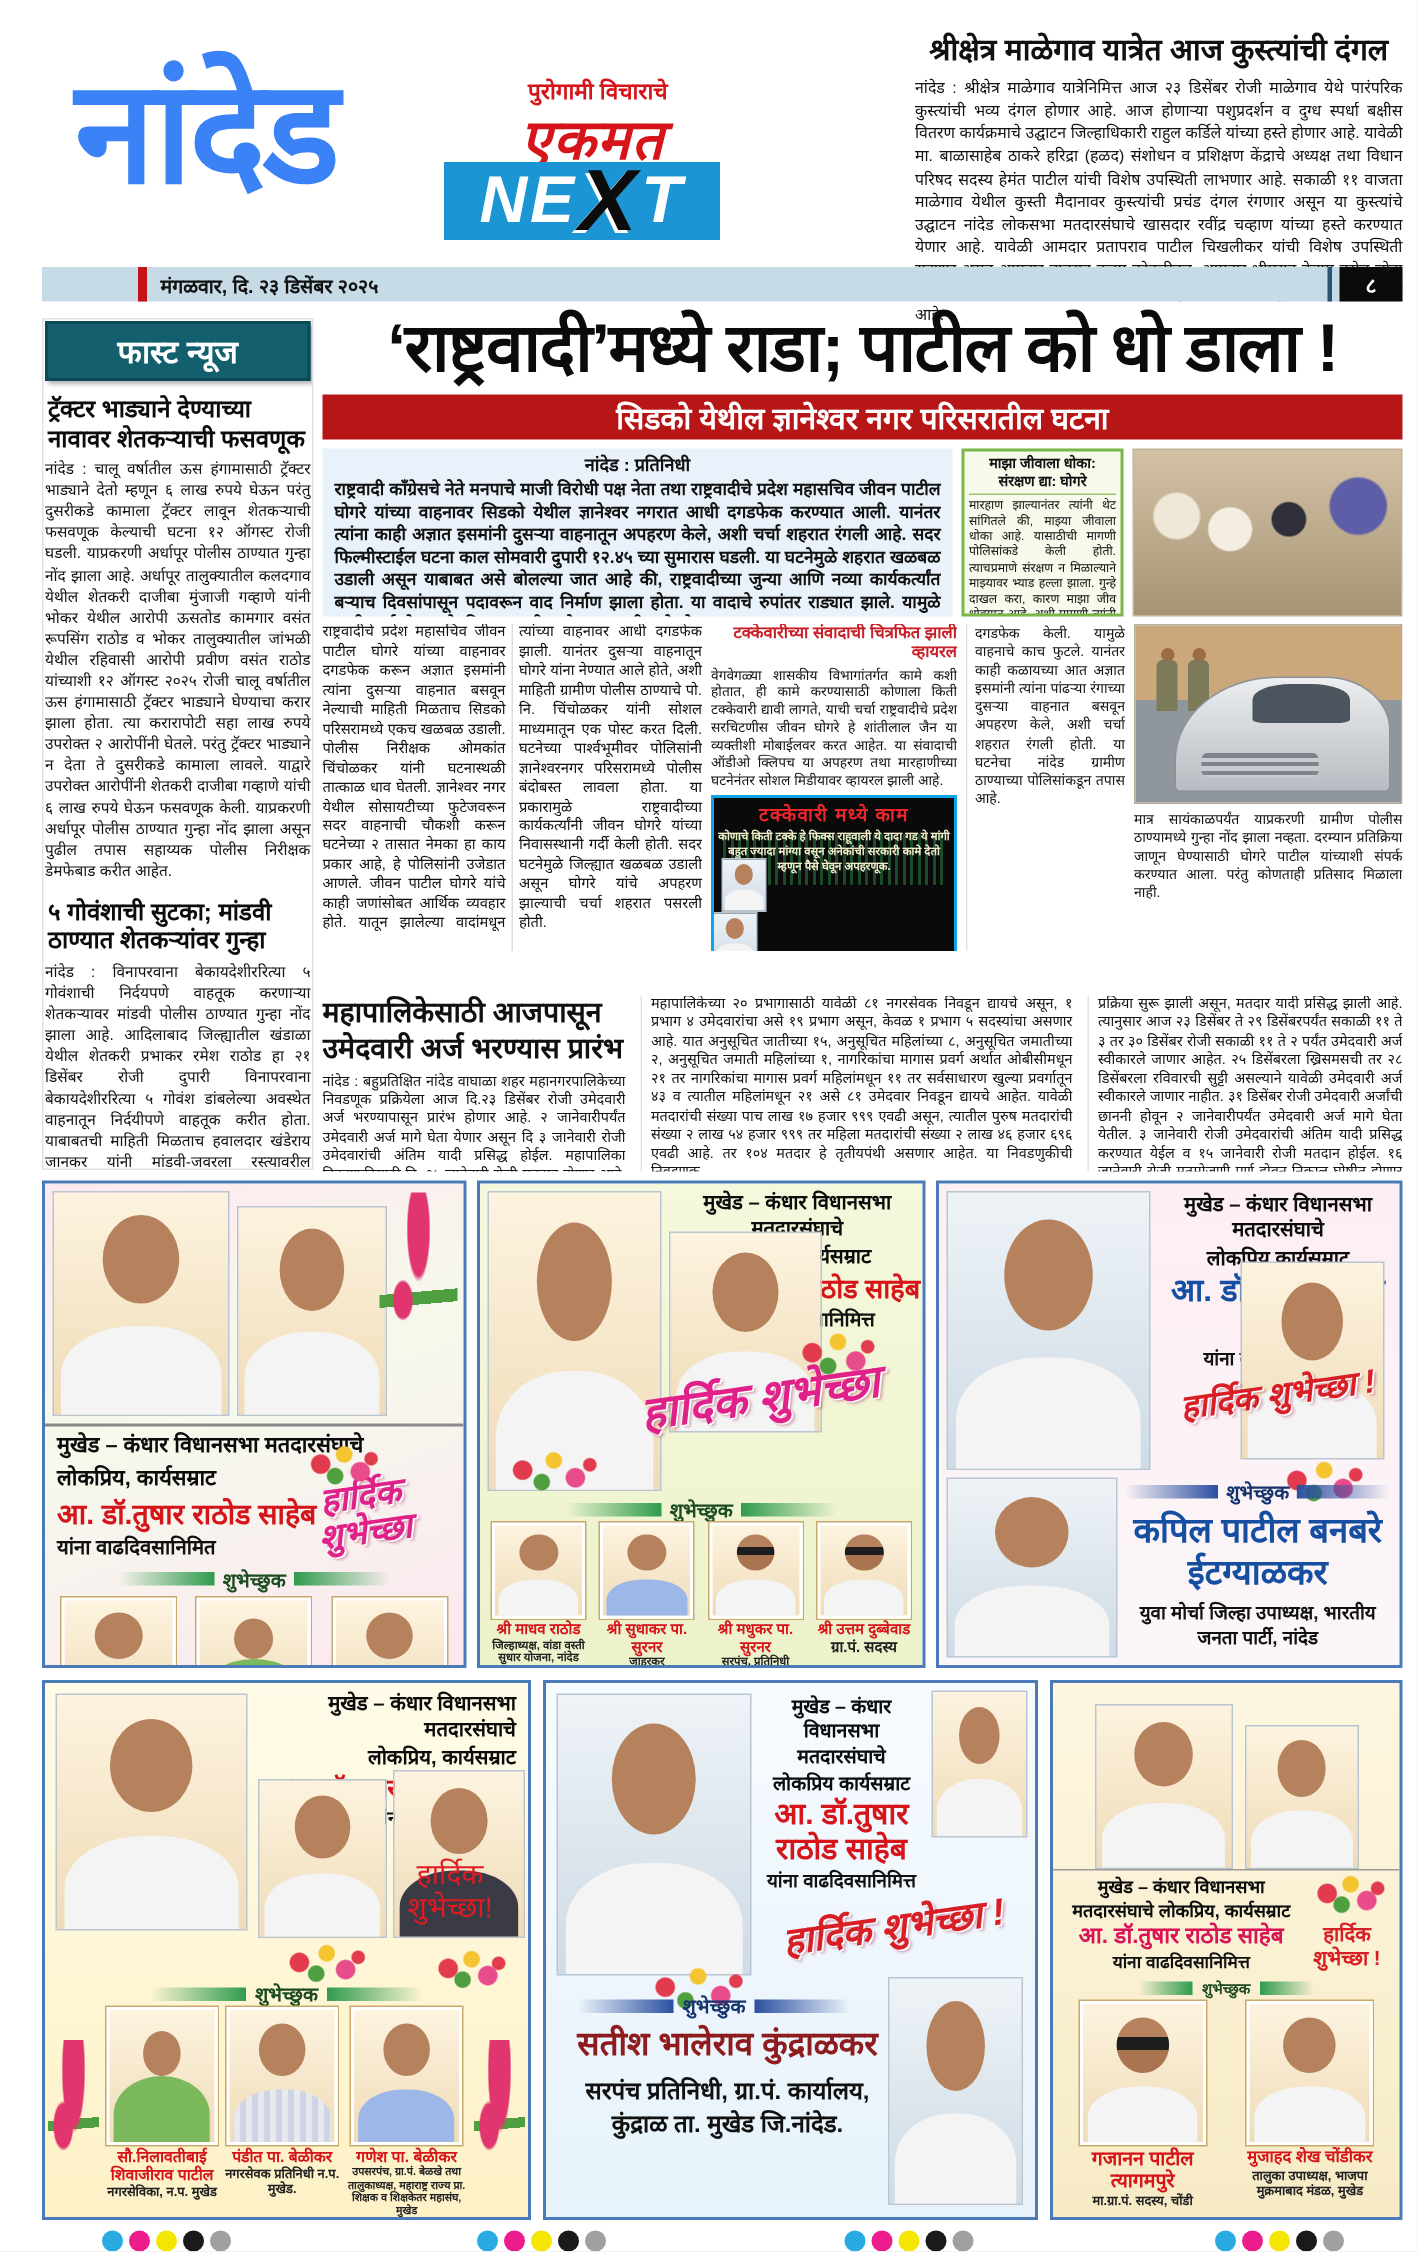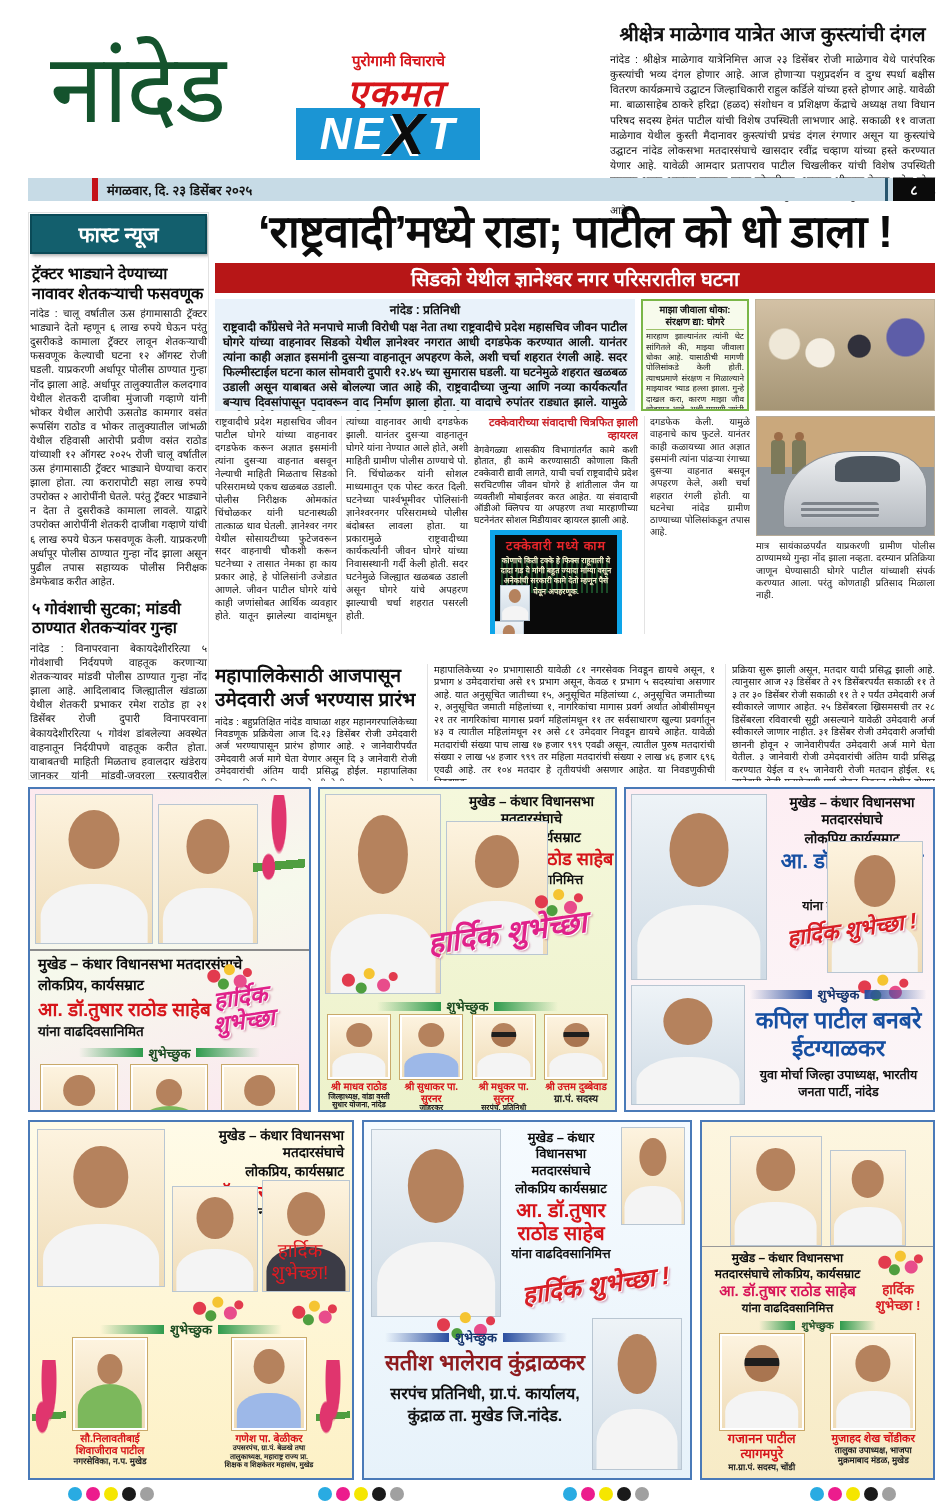--- a/index.html
+++ b/index.html
@@ -1,19 +1,19 @@
 <!DOCTYPE html>
 <html><head>
 <meta charset="utf-8">
 <style>
   html,body{margin:0;padding:0;background:#e9e9e9}
   .page{position:relative;width:945px;height:1501px;background:#fff;margin:0 auto;
         font-family:"Liberation Sans","DejaVu Sans",sans-serif;color:#111;overflow:hidden}
   
-  .city{position:absolute;left:50px;top:36px;font-size:96px;font-weight:400;line-height:1.1;letter-spacing:-2px;color:#14532d}
+  .city{position:absolute;left:50px;top:36px;font-size:96px;font-weight:700;line-height:1.1;letter-spacing:-2px;color:#3b82f6}
   .tag{position:absolute;left:352px;top:50px;color:#d6151a;font-size:15px;font-weight:800;white-space:nowrap}
   .brand{position:absolute;left:347px;top:66px;color:#d6151a;font-size:37px;font-weight:900;letter-spacing:1px;font-style:italic;white-space:nowrap}
   .nextbox{position:absolute;left:296px;top:108px;width:184px;height:52px;background:#1b95d4;display:flex;align-items:center;justify-content:center;
            font-style:italic;font-weight:900;font-size:44px;color:#fff;letter-spacing:2px}
   .nextbox .xb{color:#0c0c0c;font-size:58px;line-height:0;text-shadow:-2px 2px 0 #fff;margin:0 1px}
   
   .topstory{position:absolute;left:610px;top:22px;width:325px}
   .ts-hl{font-size:20px;font-weight:900;text-align:center;line-height:1.2}
   .ts-body{margin-top:6px;font-size:10.6px;text-align:justify;line-height:1.43;font-weight:500}
   
@@ -54,21 +54,21 @@
      radial-gradient(circle at 84% 34%, #5d5da8 0 11%, transparent 12%),
      linear-gradient(180deg,#d3c1a5,#a59575)}
   .photo2{height:118px;position:relative;border:1px solid #b6ab98;overflow:hidden;background:linear-gradient(180deg,#caa87c 0 42%,#8f969c 42%)}
   .car{position:absolute;right:4%;bottom:6%;width:80%;height:64%;background:linear-gradient(180deg,#eceef0,#b7bcc2);
        border-radius:48% 30% 4px 4px / 72% 46% 4px 4px;border:1px solid #8d9298}
   .windshield{position:absolute;right:18%;top:6%;width:46%;height:34%;background:#4c555e;border-radius:40% 40% 10% 10%}
   .grille{position:absolute;left:12%;bottom:12%;width:55%;height:22%;background:repeating-linear-gradient(180deg,#7d838a 0 3px,#c8ccd1 3px 6px);border-radius:4px}
   .cop{position:absolute;width:14px;height:34px;background:#7d7a5a;border-radius:4px 4px 0 0}
   .cop::before{content:"";position:absolute;left:3px;top:-8px;width:9px;height:9px;border-radius:50%;background:#9b6c48}
   
-  .clipbox{position:relative;background:#0a0a0a;border:5px solid #0ea5e9;margin:3px 16px;padding:2px 2px 14px;overflow:hidden}
+  .clipbox{position:relative;background:#0a0a0a;border:2px solid #0ea5e9;margin:3px 0;padding:2px 2px 14px;overflow:hidden}
   .clip-title{color:#e8262b;font-weight:900;font-size:12.5px;text-align:center;letter-spacing:1px}
   .clip-wave{position:absolute;left:6px;right:6px;top:24px;height:34px;background:repeating-linear-gradient(90deg,#2f9b4d 0 2px,transparent 2px 5px);opacity:.45}
   .clip-lines{position:relative;color:#f2eecb;font-size:7.6px;font-weight:700;text-align:center;line-height:1.35;margin-top:2px}
   .clip-ph{position:absolute;bottom:12px;width:30px;height:36px}
   
   .civic{position:absolute;left:215px;top:664px;width:720px;height:117px;display:flex;gap:10px}
   .cv1{width:202px;overflow:hidden}
   .cv-hl{font-size:19px;font-weight:900;line-height:1.25}
   .cv-body{font-size:9.6px;text-align:justify;line-height:1.3;margin-top:4px}
   .cv2{width:288px;font-size:9.6px;text-align:justify;line-height:1.3;overflow:hidden;border-left:1px solid #e3e3e3;padding-left:6px;box-sizing:border-box}
@@ -339,20 +339,25 @@
         <span class="wline r"></span>
       </div>
       <div class="tulip" style="position:absolute;left:2px;bottom:8px;width:34px;height:110px"></div>
       <div class="tulip" style="position:absolute;right:2px;bottom:8px;width:34px;height:110px"></div>
       <div style="position:absolute;left:38px;right:38px;top:216px;display:flex;justify-content:space-between">
         <div class="wisher" style="width:84px">
           <div class="ph warm lady framed" style="width:74px;height:92px;margin:0 auto"></div>
           <div class="wname" style="font-size:10.5px">सौ.निलावतीबाई शिवाजीराव पाटील</div>
           <div class="wtitle">नगरसेविका, न.प. मुखेड</div>
         </div>
+        <div class="wisher" style="width:84px">
+          <div class="ph warm checks framed" style="width:74px;height:92px;margin:0 auto"></div>
+          <div class="wname" style="font-size:10.5px">पंडीत पा. बेळीकर</div>
+          <div class="wtitle">नगरसेवक प्रतिनिधी न.प. मुखेड.</div>
+        </div>
         <div class="wisher" style="width:90px">
           <div class="ph warm blue framed" style="width:74px;height:92px;margin:0 auto"></div>
           <div class="wname" style="font-size:10.5px">गणेश पा. बेळीकर</div>
           <div class="wtitle" style="font-size:7.2px">उपसरपंच, ग्रा.पं. बेळखे तथा तालुकाध्यक्ष, महाराष्ट्र राज्य प्रा. शिक्षक व शिक्षकेतर महासंघ, मुखेड</div>
         </div>
       </div>
     </div>
 
     <div class="ad adE">
       <div class="ph" style="position:absolute;left:7px;top:7px;width:130px;height:188px"></div>

